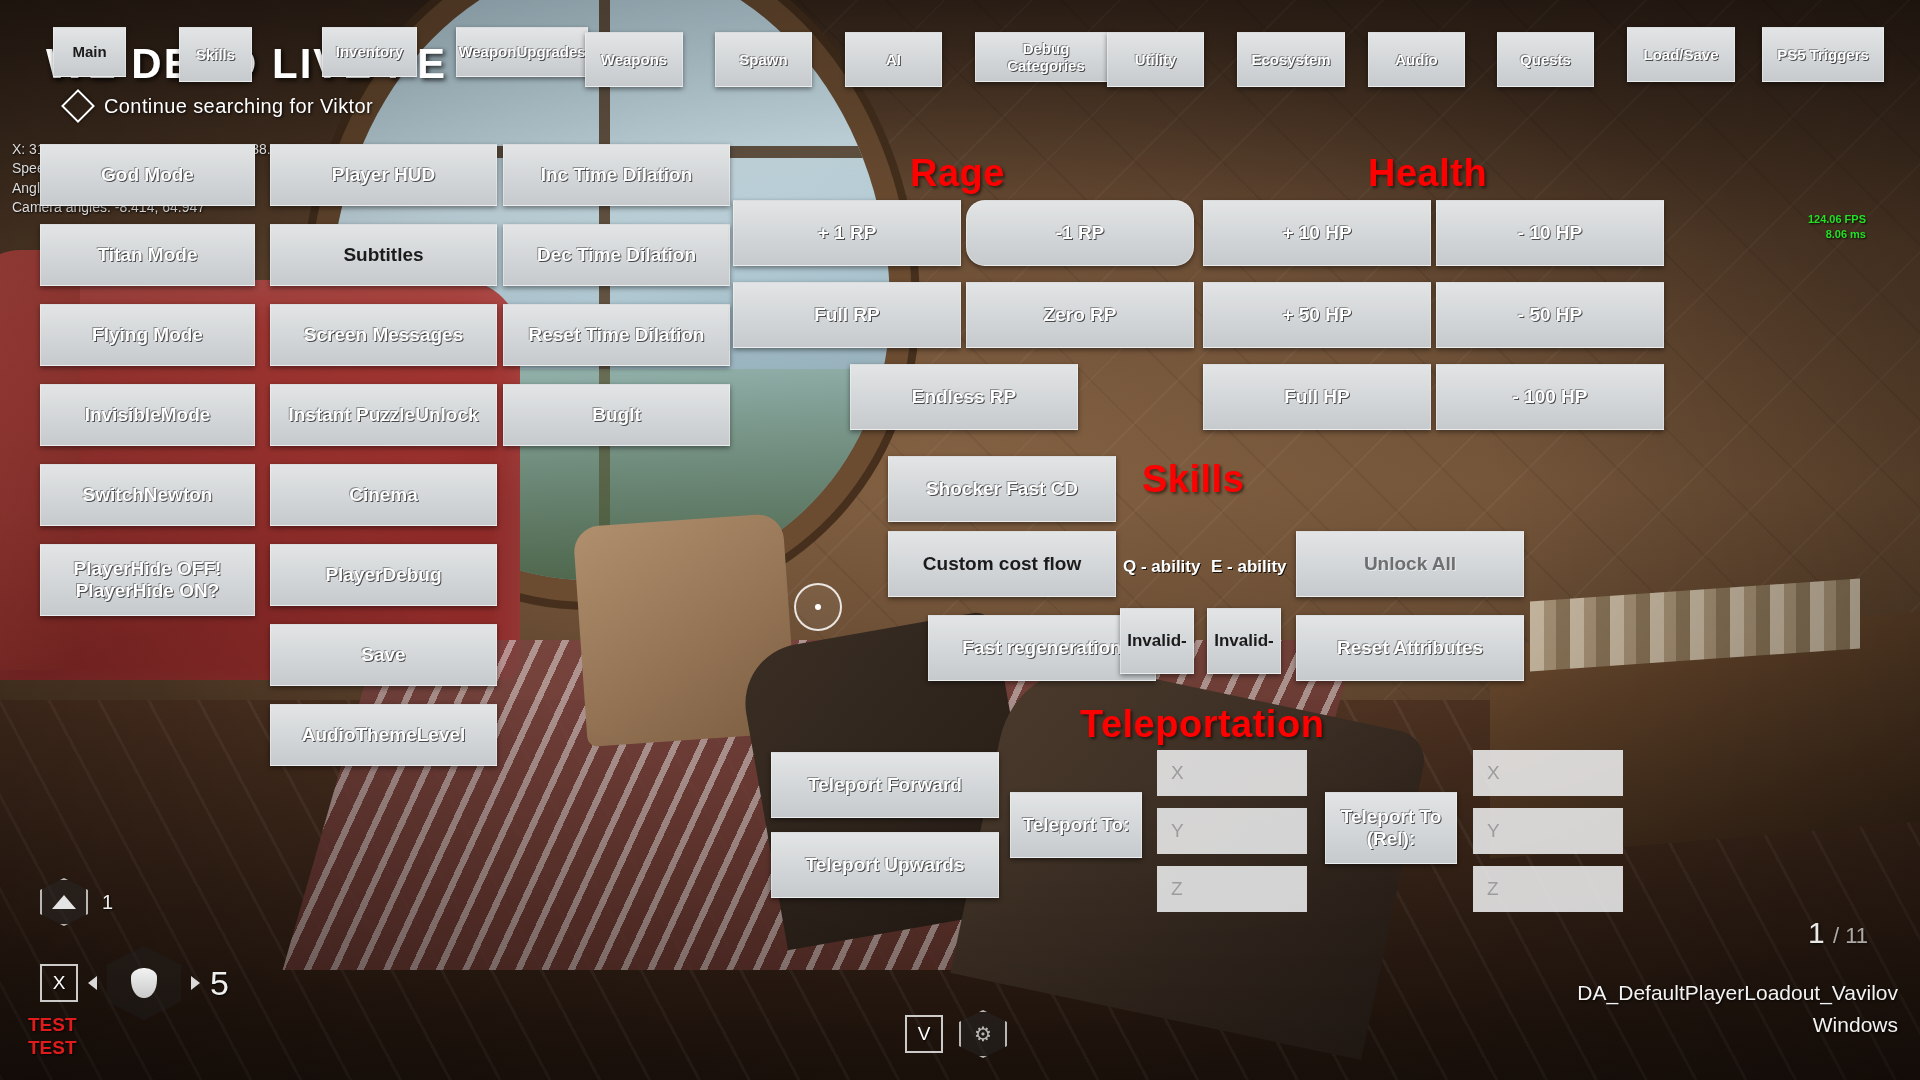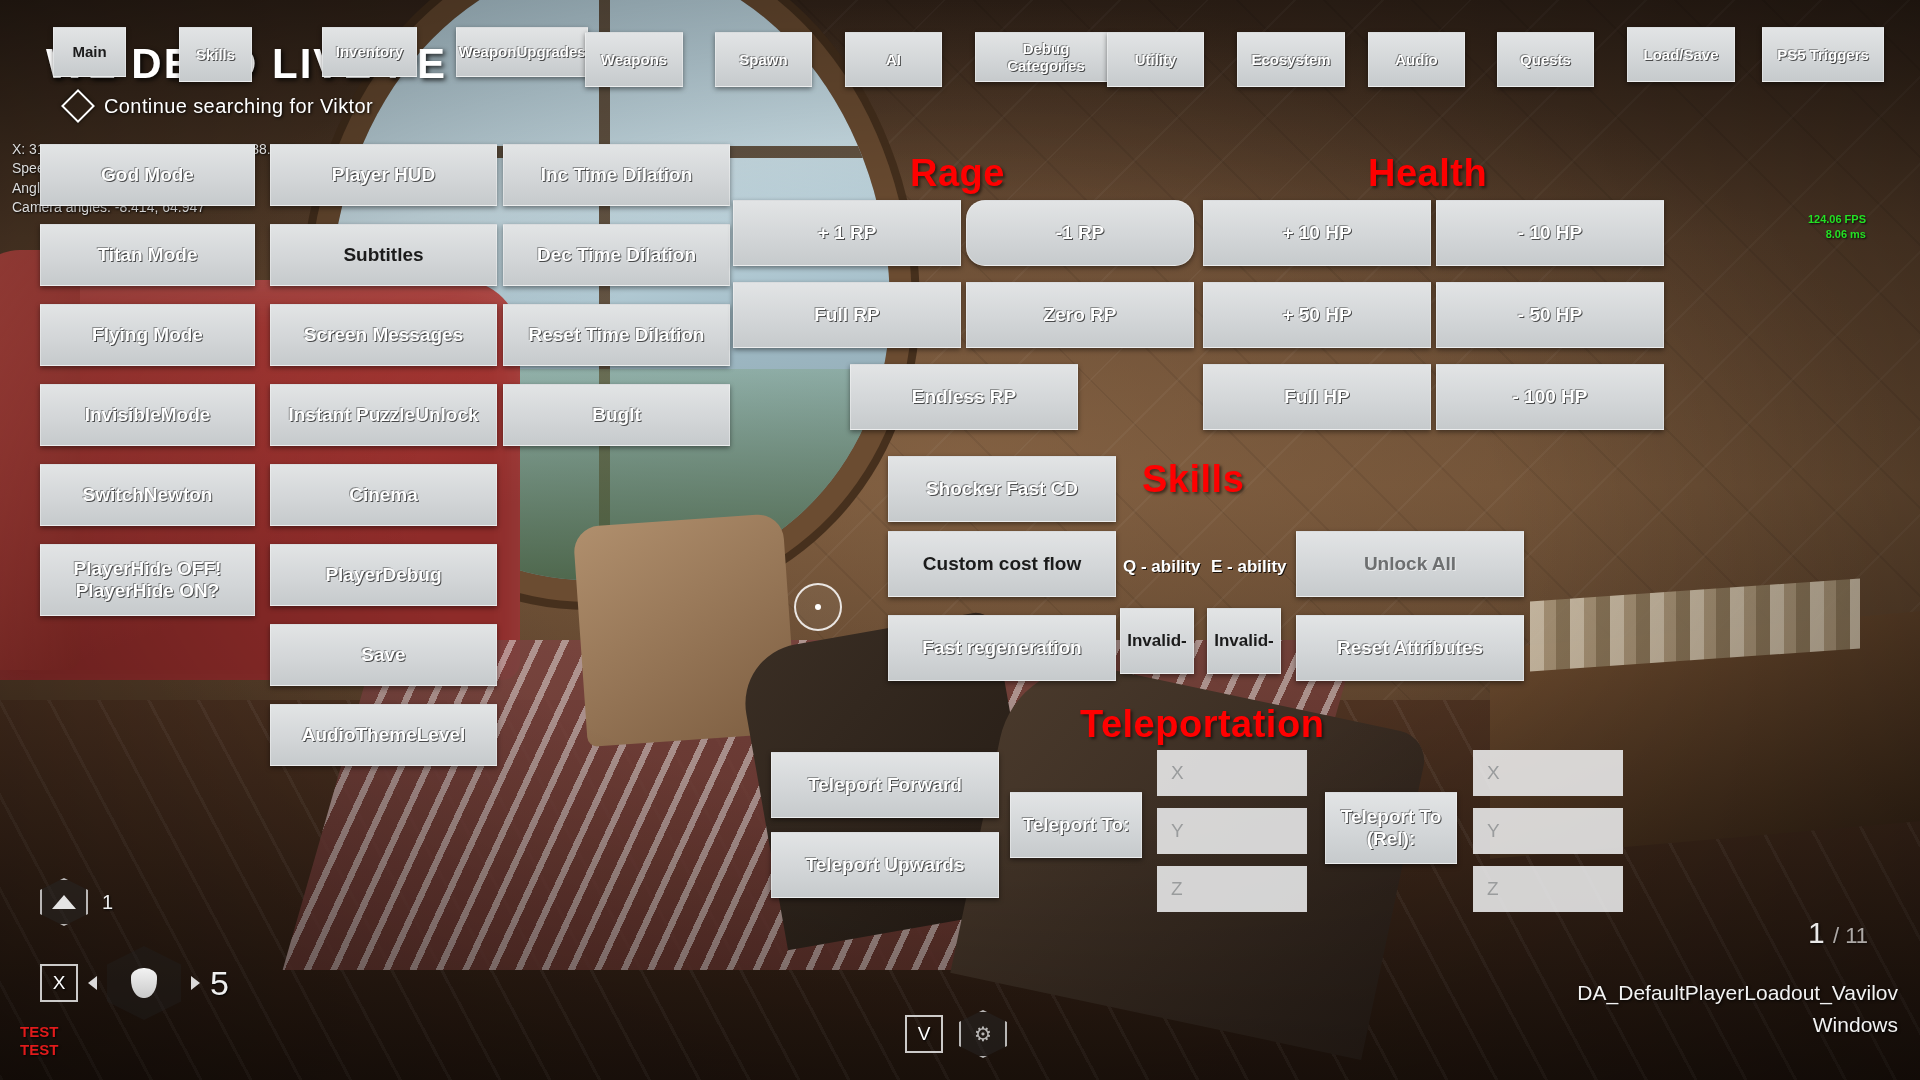--- a/index.html
+++ b/index.html
@@ -207,22 +207,22 @@
   .tri.r{border-left:9px solid rgba(240,240,240,.9);}
   .grenade{
     width:26px;height:30px;background:linear-gradient(180deg,#f3f3f3,#c9c9c9);
     border-radius:48% 48% 46% 46%/30% 30% 62% 62%;
   }
   .arrow-up{
     width:0;height:0;border-left:12px solid transparent;border-right:12px solid transparent;
     border-bottom:14px solid rgba(245,245,245,.92);
   }
   #test-lines{
-    position:absolute;left:20px;bottom:20px;color:#e01b1b;font-weight:bold;
-    font-size:15px;line-height:1.25;text-shadow:1px 1px 2px rgba(0,0,0,.8);
+    position:absolute;left:28px;bottom:20px;color:#e01b1b;font-weight:bold;
+    font-size:19px;line-height:1.25;text-shadow:1px 1px 2px rgba(0,0,0,.8);
   }
   #bottom-center-icons{
     position:absolute;left:905px;bottom:22px;display:flex;align-items:center;gap:16px;
   }
   .gear{
     color:rgba(235,235,235,.75);font-size:20px;line-height:1;
   }
   #ps-hint{
     position:absolute;right:118px;top:40px;color:#f6f6f6;font-size:15px;
     line-height:1.6;text-shadow:1px 1px 2px rgba(0,0,0,.9);
@@ -380,21 +380,21 @@
     <div class="dbtn" style="left:1203px;top:282px;width:228px;height:66px;">+ 50 HP</div>
     <div class="dbtn" style="left:1436px;top:282px;width:228px;height:66px;">- 50 HP</div>
     <div class="dbtn" style="left:1203px;top:364px;width:228px;height:66px;">Full HP</div>
     <div class="dbtn" style="left:1436px;top:364px;width:228px;height:66px;">- 100 HP</div>
   </div>
 
   <div>
     <div class="sec-title" style="left:1142px;top:458px;">Skills</div>
     <div class="dbtn" style="left:888px;top:456px;width:228px;height:66px;">Shocker Fast CD</div>
     <div class="dbtn dark" style="left:888px;top:531px;width:228px;height:66px;">Custom cost flow</div>
-    <div class="dbtn" style="left:888px;top:615px;width:228px;height:66px;">Fast regeneration</div>
+    <div class="dbtn" style="left:928px;top:615px;width:228px;height:66px;">Fast regeneration</div>
 
     <div class="ab-label" style="left:1100px;top:557px;margin-left:23px;">Q - ability</div>
     <div class="ab-label" style="left:1211px;top:557px;">E - ability</div>
 
     <div class="dbtn dark small" style="left:1120px;top:608px;width:74px;height:66px;">Invalid-</div>
     <div class="dbtn dark small" style="left:1207px;top:608px;width:74px;height:66px;">Invalid-</div>
 
     <div class="dbtn grey" style="left:1296px;top:531px;width:228px;height:66px;">Unlock All</div>
     <div class="dbtn" style="left:1296px;top:615px;width:228px;height:66px;">Reset Attributes</div>
   </div>

